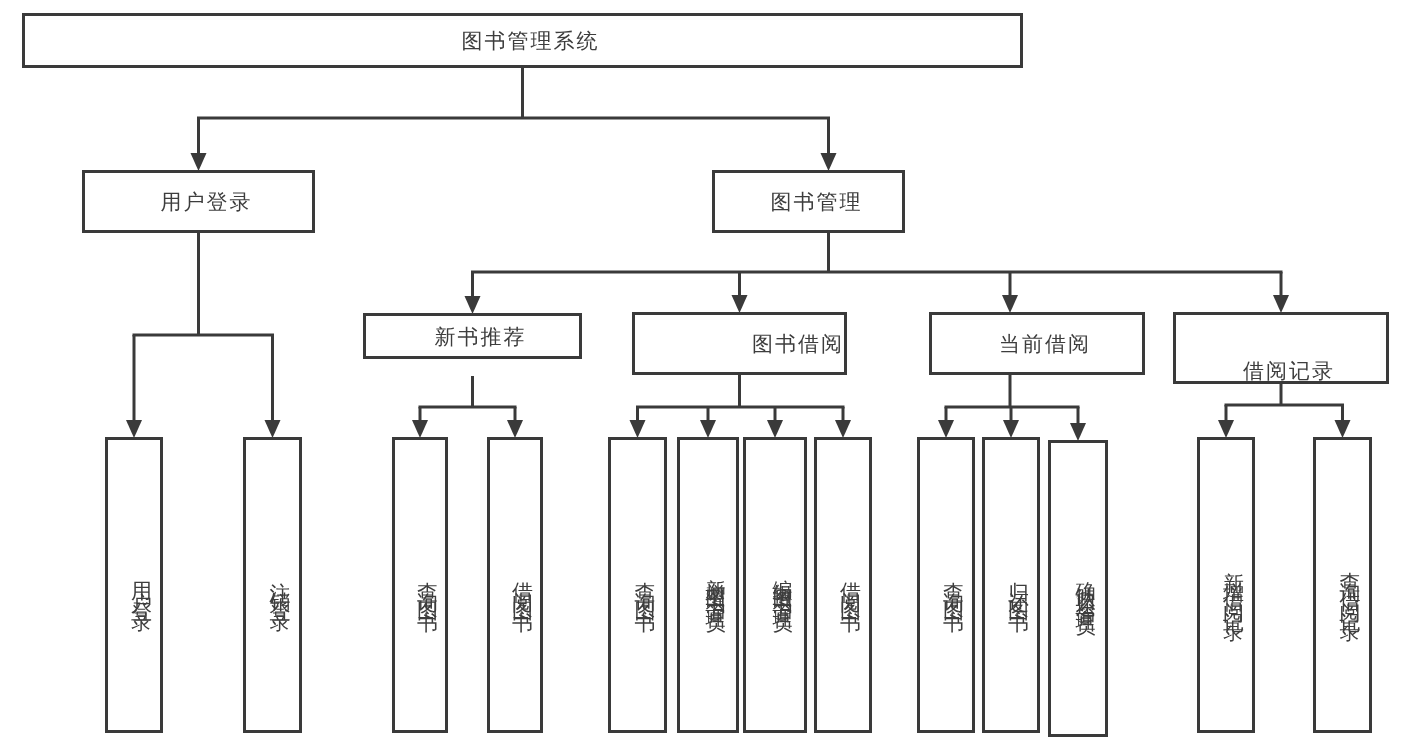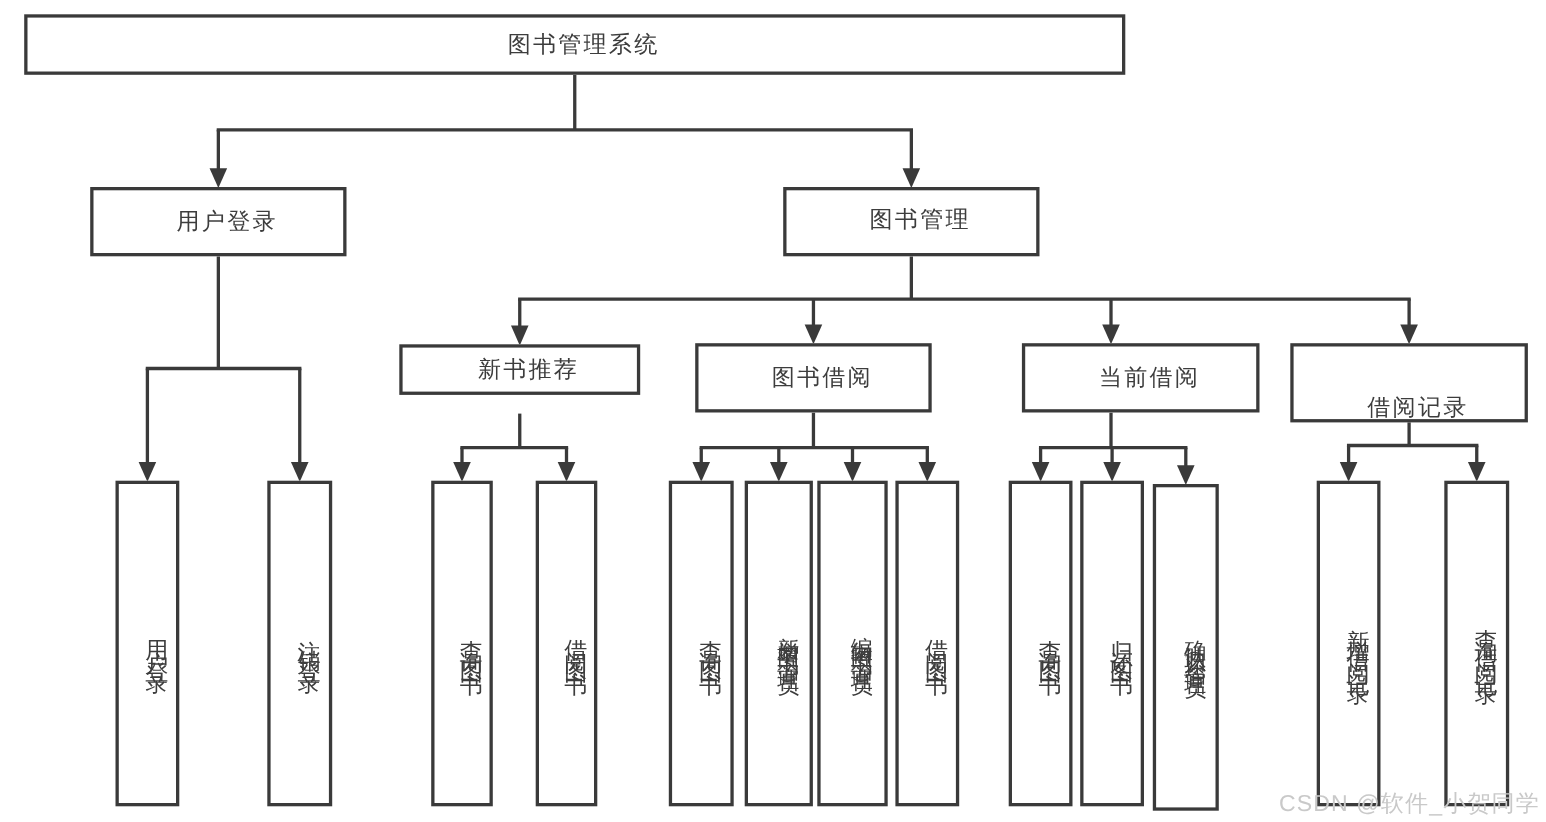--- a/index.html
+++ b/index.html
@@ -122,27 +122,27 @@
         <polygon points="1334.5,420 1350.5,420 1342.5,438" fill="#3a3a3a"></polygon>
       </g>
     </svg>
   <div id="nodes">
       <div class="node" style="left: 22px; top: 13px; width: 1001px; height: 55px;">
         <span class="lbl">图书管理系统</span>
       </div>
       <div class="node" style="left: 82px; top: 170px; width: 233px; height: 63px;">
         <span class="lbl">用户登录</span>
       </div>
-      <div class="node" style="left: 712px; top: 170px; width: 233px; height: 63px; font-family: Liberation Mono, monospace;">
+      <div class="node" style="left: 712px; top: 170px; width: 193px; height: 63px;">
         <span class="lbl">图书管理</span>
       </div>
       <div class="node" style="left: 363px; top: 313px; width: 219px; height: 46px;">
         <span class="lbl">新书推荐</span>
       </div>
-      <div class="node" style="left: 632px; top: 312px; width: 215px; height: 63px;">
+      <div class="node" style="left: 632px; top: 312px; width: 215px; height: 63px; justify-content: flex-end;">
         <span class="lbl">图书借阅</span>
       </div>
       <div class="node" style="left: 902px; top: 312px; width: 216px; height: 63px; margin-left: 27px;">
         <span class="lbl">当前借阅</span>
       </div>
       <div class="node" style="left: 1173px; top: 312px; width: 216px; height: 72px; align-items: flex-end;">
         <span class="lbl">借阅记录</span>
       </div>
       <div class="node vertical" style="left: 105px; top: 437px; width: 58px; height: 296px;">
         <span class="lbl">用户登录</span>
@@ -177,14 +177,13 @@
       <div class="node vertical long" style="left: 1048px; top: 440px; width: 60px; height: 297px;">
         <span class="lbl">确认归还（管理员）</span>
       </div>
       <div class="node vertical" style="left: 1197px; top: 437px; width: 58px; height: 296px;">
         <span class="lbl">新增借阅记录</span>
       </div>
       <div class="node vertical" style="left: 1313px; top: 437px; width: 59px; height: 296px;">
         <span class="lbl">查询借阅记录</span>
       </div>
     </div>
-  <span class="watermark" style="color: rgb(201, 201, 201);">CSDN @软件_小贺同学</span>
 </div>
 
 </body></html>

